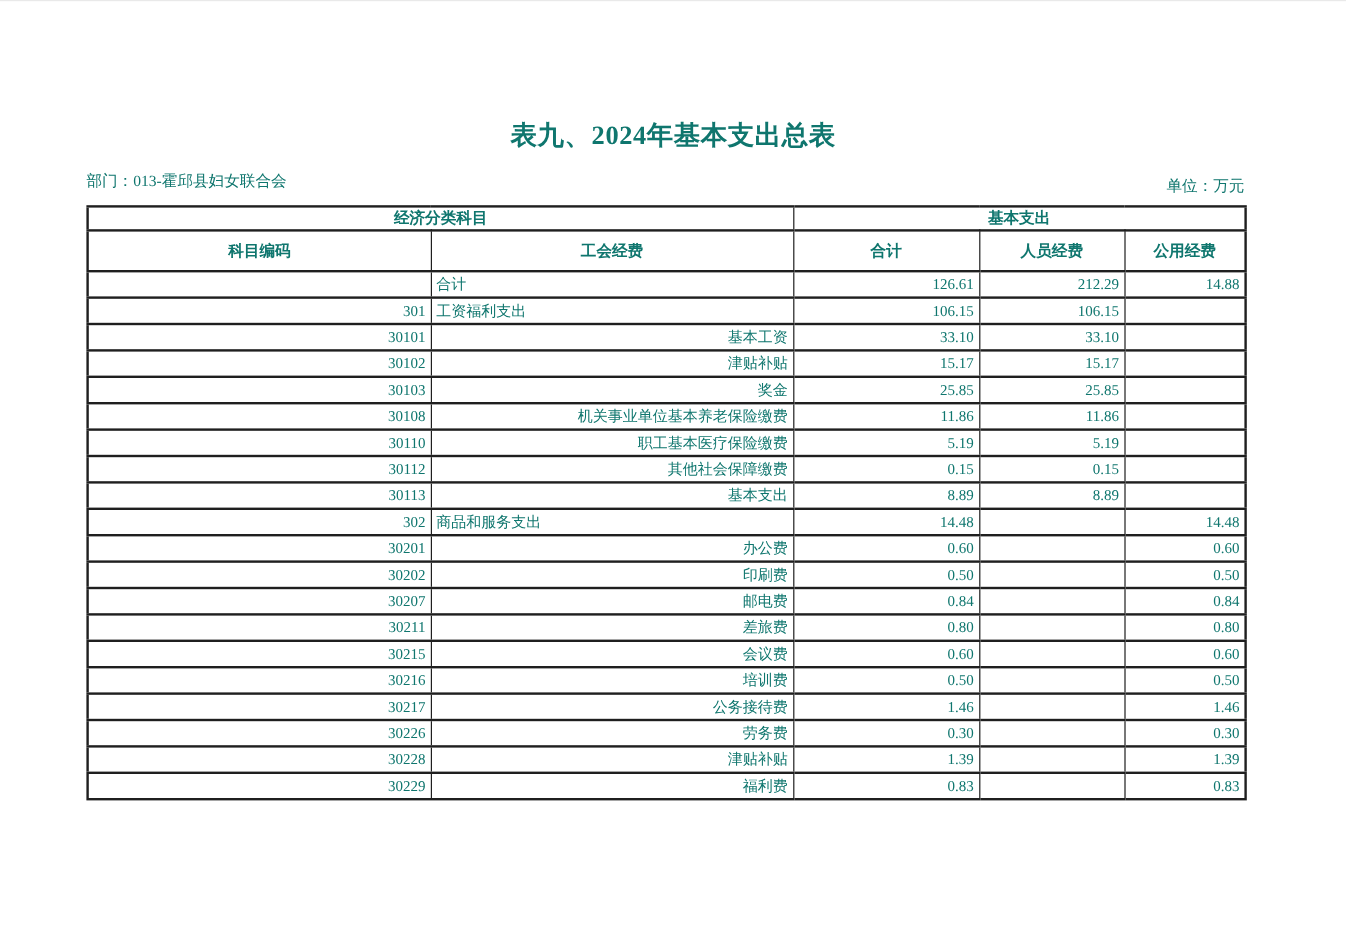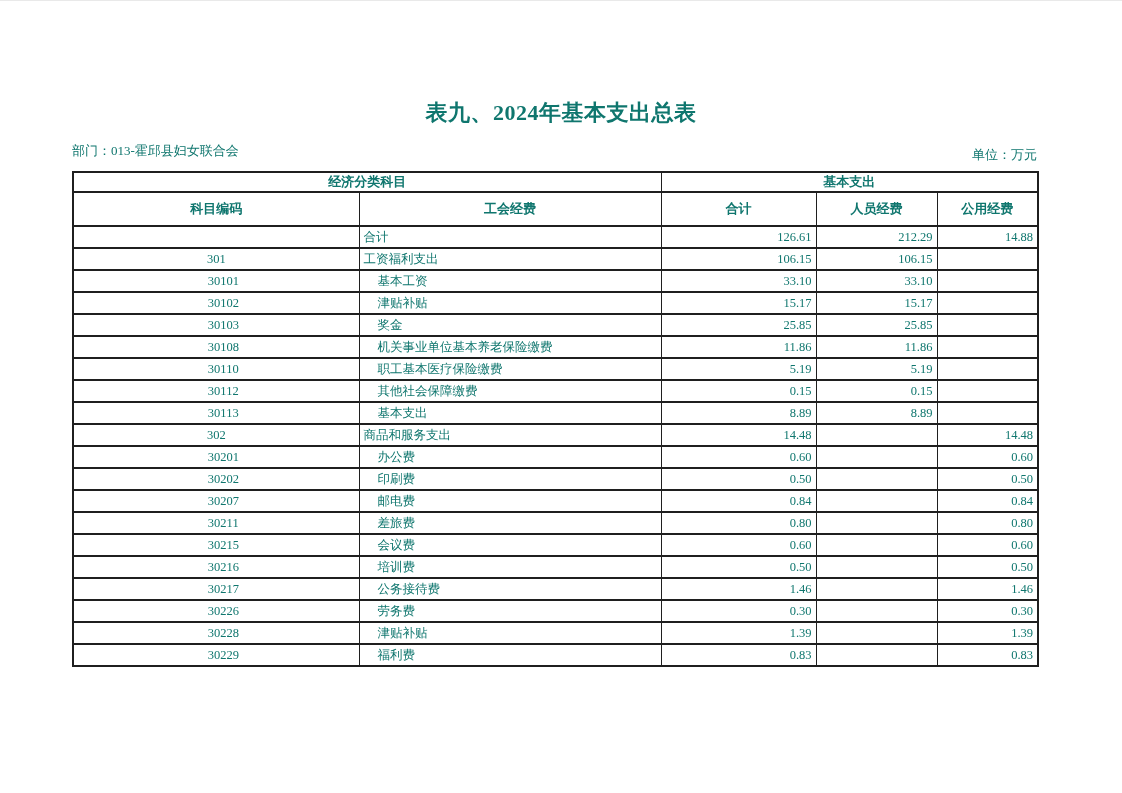--- a/index.html
+++ b/index.html
@@ -66,24 +66,24 @@
     box-sizing: border-box;
   }
   table.budget thead th {
     font-weight: 700;
     text-align: center;
     font-size: 13px;
   }
   table.budget thead tr.group-row th { height: 19px; }
   table.budget thead tr.col-row th   { height: 34px; font-family: Liberation Serif, serif; }
   table.budget tbody tr              { height: 22px; }
-  td.code  { text-align: center; padding-left: 5px; }
+  td.code  { text-align: right; padding-left: 5px; }
   td.name  { text-align: left; padding-left: 5px; }
   td.code.lvl2 { padding-left: 18px; }
-  td.name.lvl2 { padding-left: 18px; }
+  td.name.lvl2 { padding-left: 18px; text-align: right; }
   td.num   { text-align: right; padding-right: 4px; }
 </style>
 </head>
 <body>
 
 <div class="page">
 
   <h1 class="title">表九、2024年基本支出总表</h1>
 
   <div class="meta-row">

